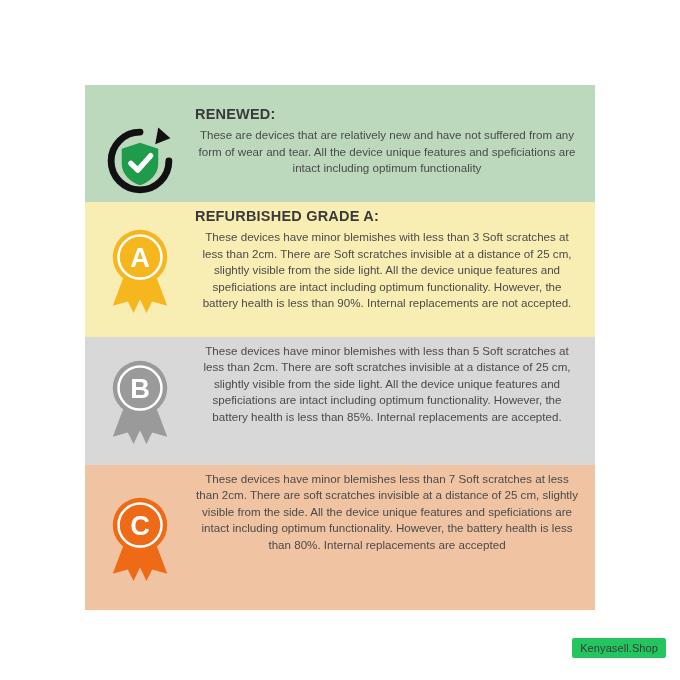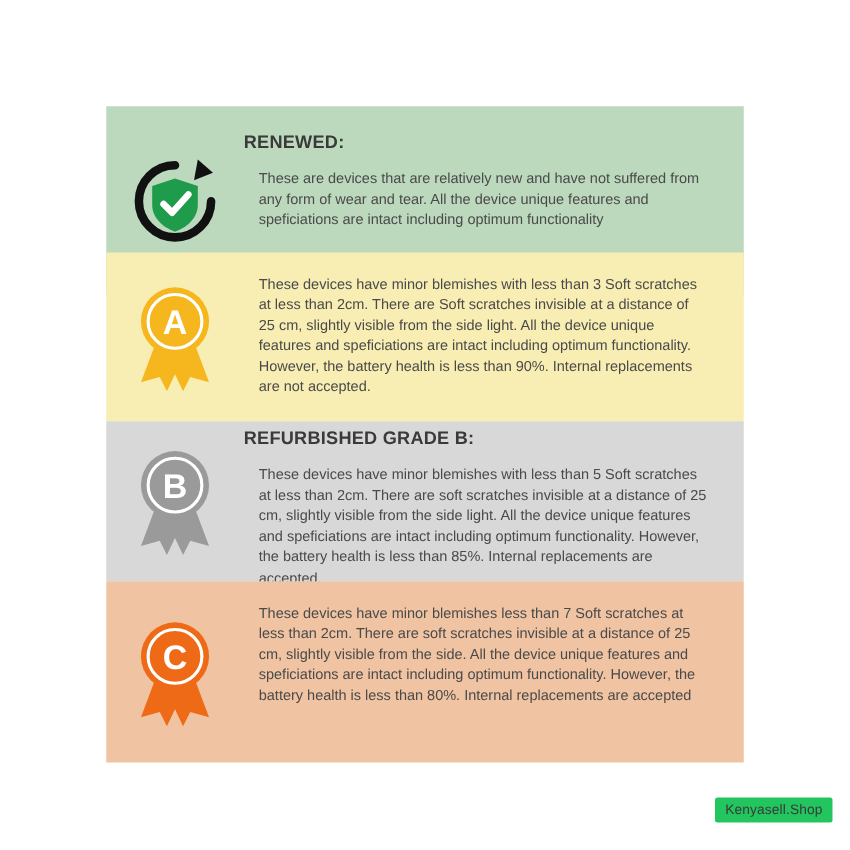--- a/index.html
+++ b/index.html
@@ -47,22 +47,22 @@
     font-weight: bold;
     color: #3a3a3a;
     letter-spacing: 0.2px;
     margin: 0 0 4px 0;
     line-height: 1.2;
   }
   .tier-desc {
     font-size: 11.6px;
     color: #4a4a4a;
     line-height: 1.42;
-    margin: 12px;
-    text-align: left;
+    margin: 0;
+    text-align: center;
   }
 
   
   #card-renewed {
     top: 85px;
     height: 151px;
     background: #bcd9bd;
   }
   #card-renewed .text-col { padding-top: 21px; }
 
@@ -129,38 +129,38 @@
         <svg width="72" height="86" viewBox="0 0 100 120">
           <path d="M30 62 L12 110 L33 104 L41 120 L58 84 Z" fill="#f5b61e"></path>
           <path d="M70 62 L88 110 L67 104 L59 120 L42 84 Z" fill="#f5b61e"></path>
           <circle cx="50" cy="42" r="38" fill="#f5b61e"></circle>
           <circle cx="50" cy="42" r="30" fill="none" stroke="#ffffff" stroke-width="3.5"></circle>
           <text x="50" y="56" text-anchor="middle" font-family="Liberation Sans, sans-serif" font-size="38" font-weight="bold" fill="#ffffff">A</text>
         </svg>
       </span>
     </div>
     <div class="text-col">
+      <p class="tier-title">REFURBISHED GRADE A:</p>
       <p class="tier-desc">These devices have minor blemishes with less than 3 Soft scratches at less than 2cm. There are Soft scratches invisible at a distance of 25 cm, slightly visible from the side light. All the device unique features and speficiations are intact including optimum functionality. However, the battery health is less than 90%. Internal replacements are not accepted.</p>
     </div>
   </div>
 
   <div class="card" id="card-grade-b">
     <div class="badge-col">
       <span>
         <svg width="72" height="86" viewBox="0 0 100 120">
           <path d="M30 62 L12 110 L33 104 L41 120 L58 84 Z" fill="#9a9a9a"></path>
           <path d="M70 62 L88 110 L67 104 L59 120 L42 84 Z" fill="#9a9a9a"></path>
           <circle cx="50" cy="42" r="38" fill="#9a9a9a"></circle>
           <circle cx="50" cy="42" r="30" fill="none" stroke="#ffffff" stroke-width="3.5"></circle>
           <text x="50" y="56" text-anchor="middle" font-family="Liberation Sans, sans-serif" font-size="38" font-weight="bold" fill="#ffffff">B</text>
         </svg>
       </span>
     </div>
     <div class="text-col">
-      <p class="tier-title">REFURBISHED GRADE B:</p>
       <p class="tier-desc">These devices have minor blemishes with less than 5 Soft scratches at less than 2cm. There are soft scratches invisible at a distance of 25 cm, slightly visible from the side light. All the device unique features and speficiations are intact including optimum functionality. However, the battery health is less than 85%. Internal replacements are accepted.</p>
     </div>
   </div>
 
   <div class="card" id="card-grade-c">
     <div class="badge-col">
       <span>
         <svg width="72" height="86" viewBox="0 0 100 120">
           <path d="M30 62 L12 110 L33 104 L41 120 L58 84 Z" fill="#ef6a16"></path>
           <path d="M70 62 L88 110 L67 104 L59 120 L42 84 Z" fill="#ef6a16"></path>

